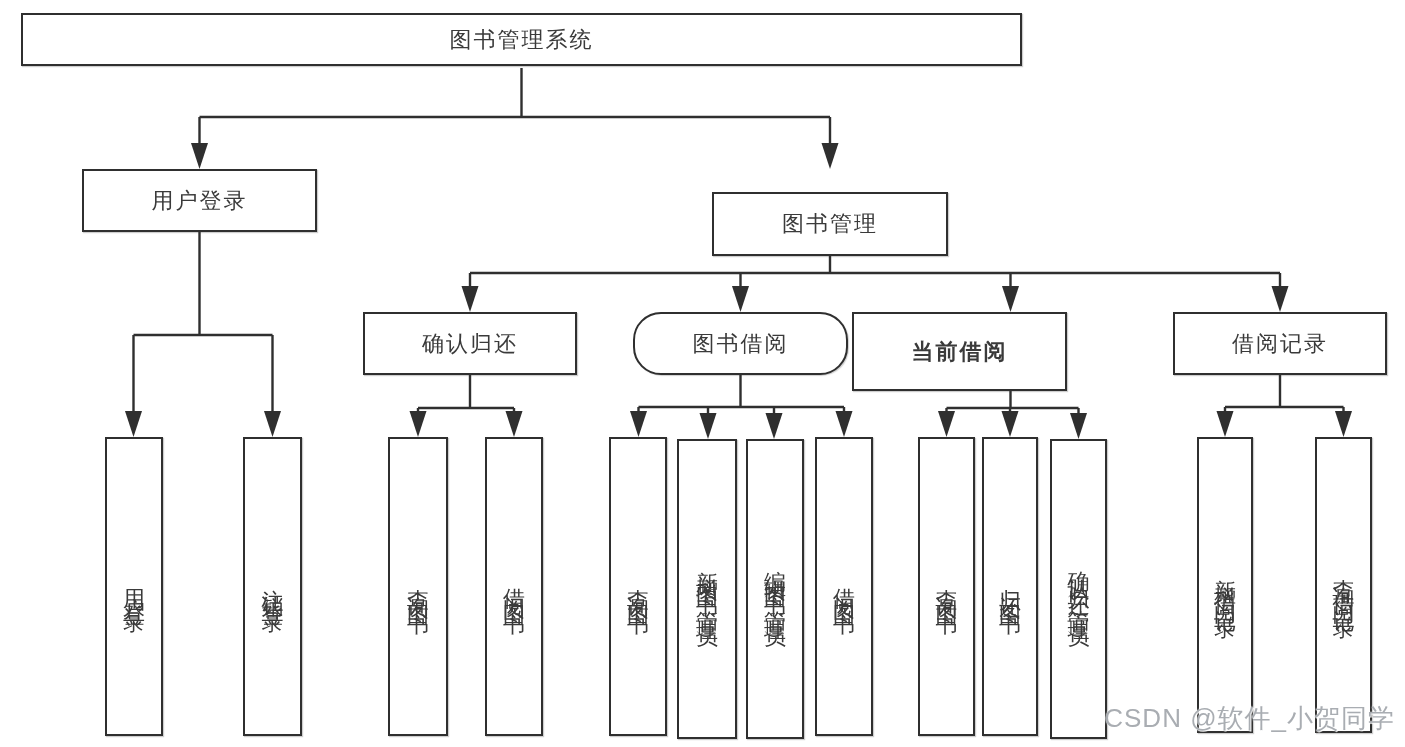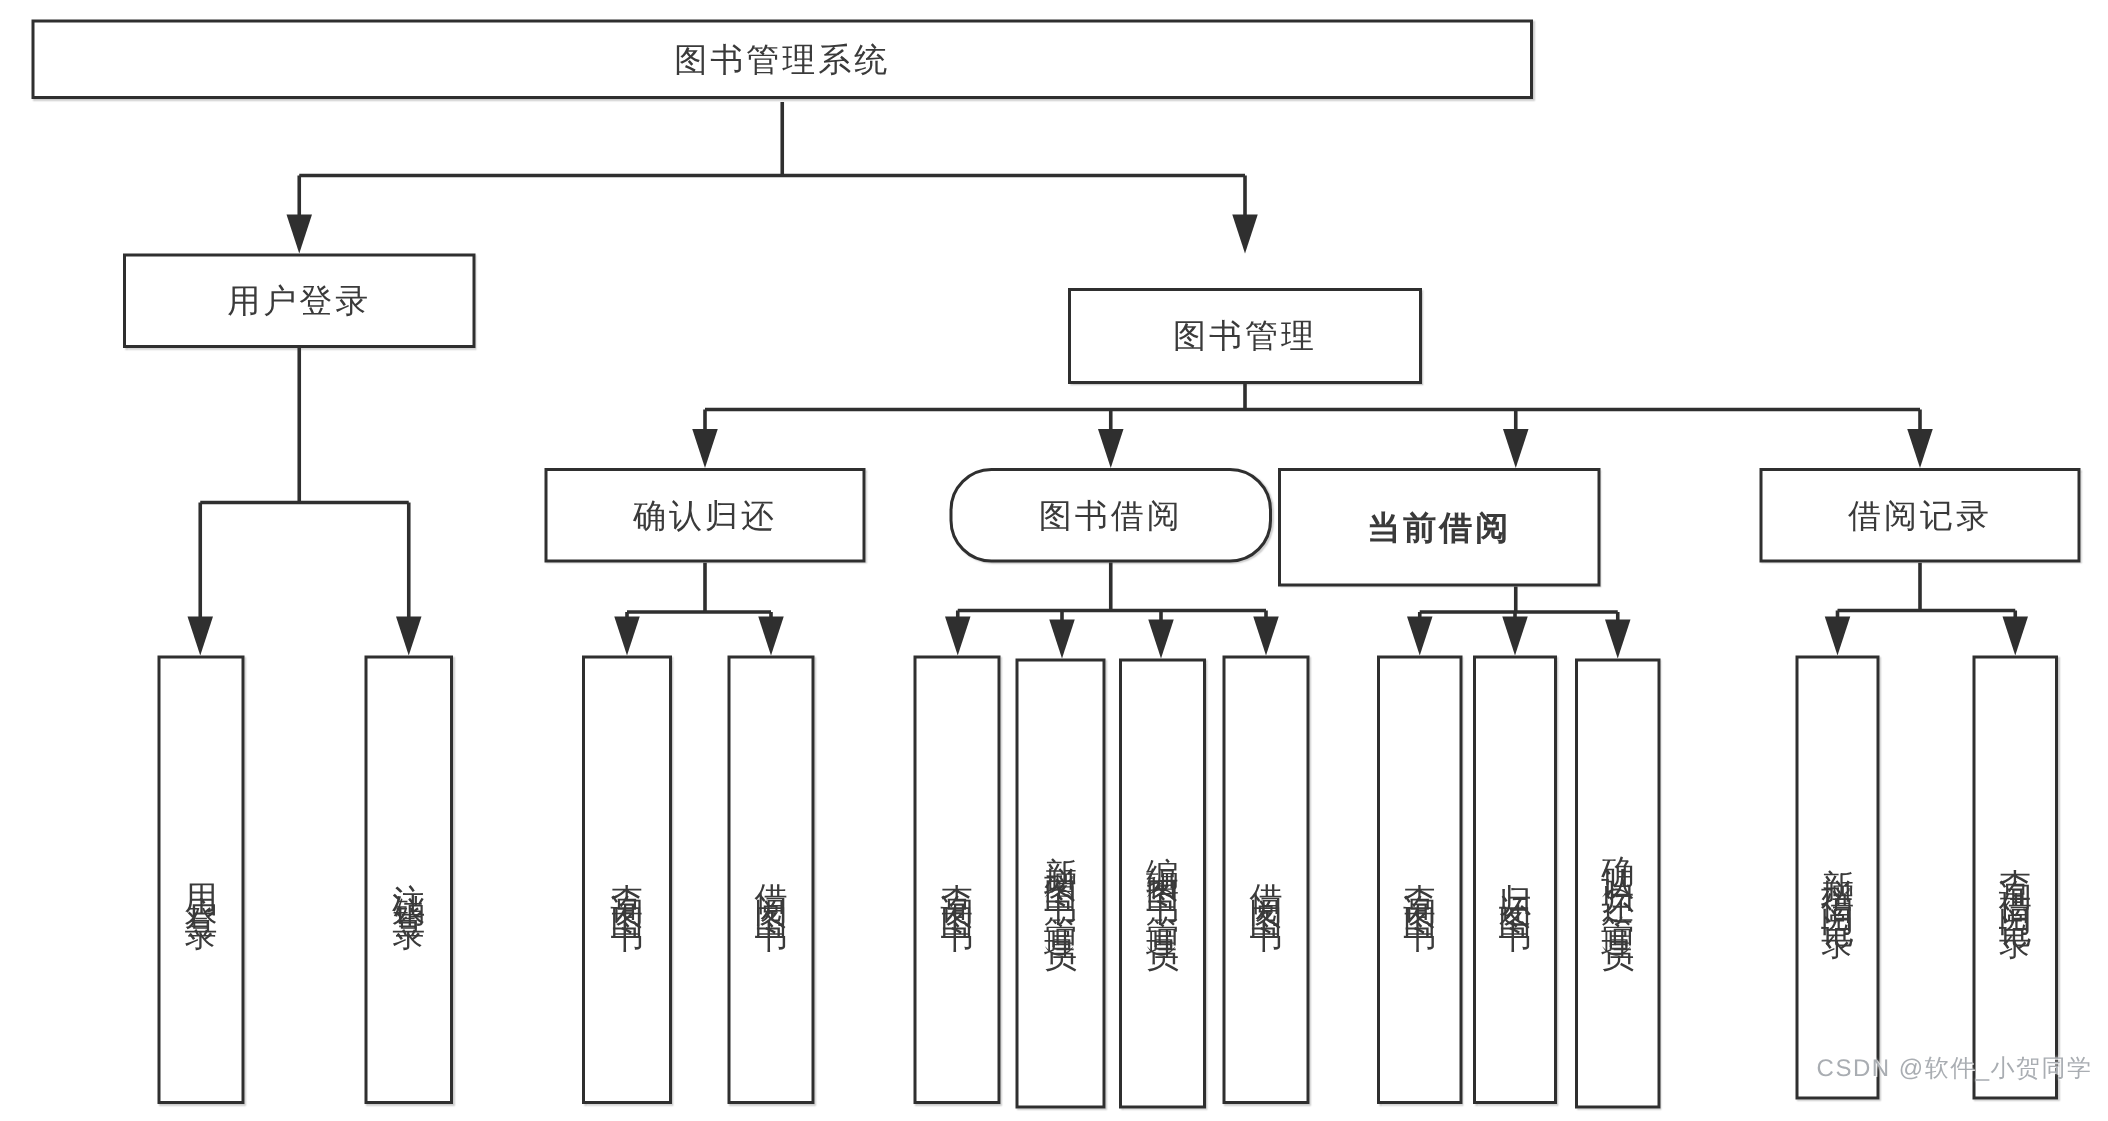--- a/index.html
+++ b/index.html
@@ -36,22 +36,22 @@
   .hnode{letter-spacing:2px;}
   .vnode{
     writing-mode:vertical-rl;
     text-orientation:mixed;
     letter-spacing:8px;
     line-height:1;
     text-align:center;
   }
   .watermark{
     position:absolute;
-    right:10px;bottom:24px;
-    font-size:16px;
+    right:10px;bottom:11px;
+    font-size:26px;
     color:var(--watermark);
     letter-spacing:1px;
     text-shadow:0 0 2px #ffffff,1px 1px 0 rgba(255,255,255,0.8);
     z-index:5;
     white-space:nowrap;
   }
 </style>
 </head>
 <body>
 

